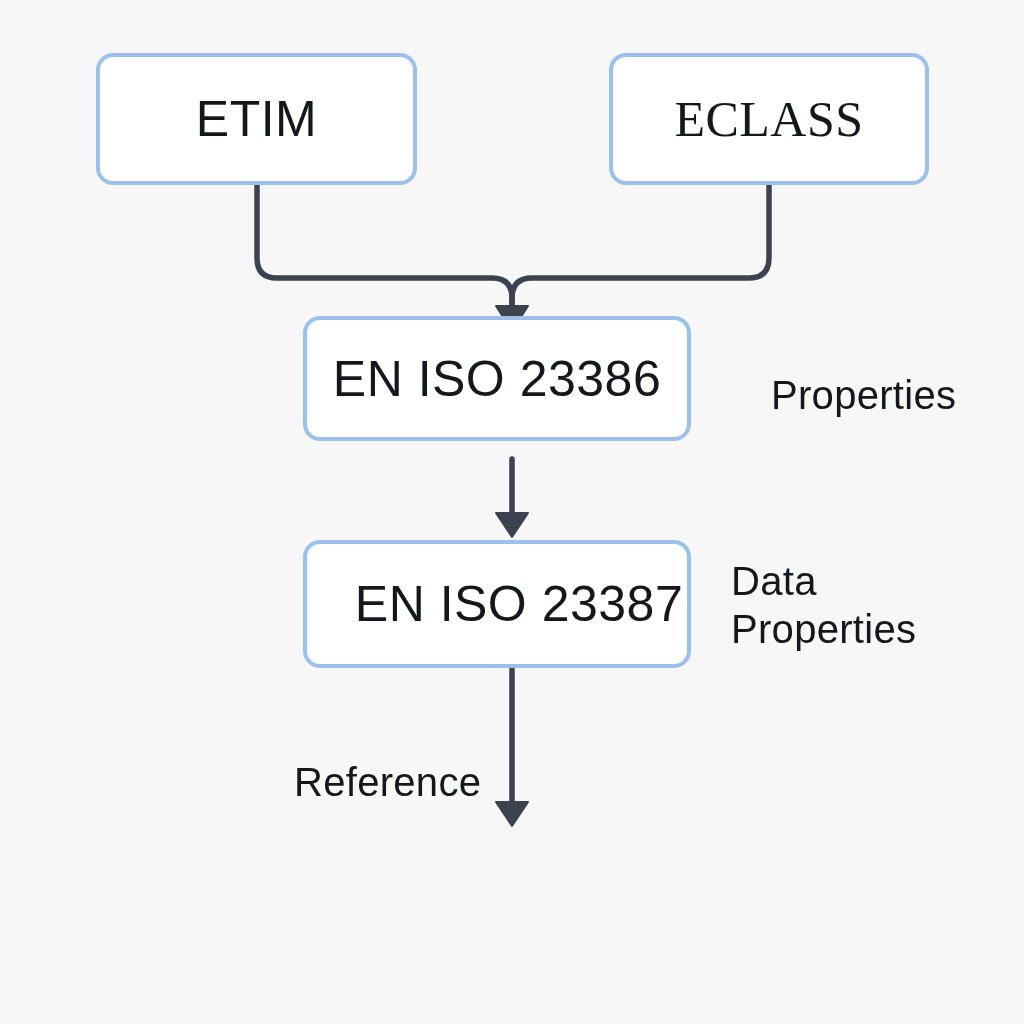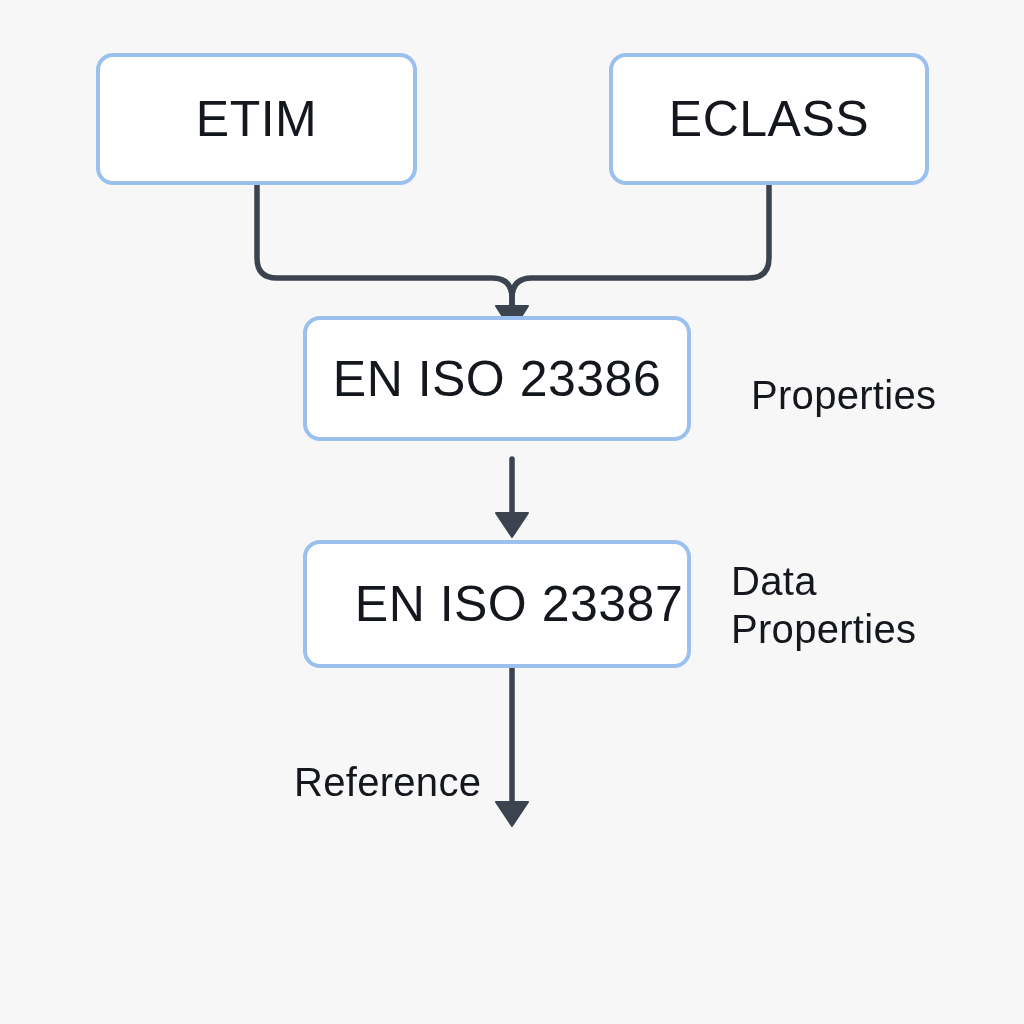--- a/index.html
+++ b/index.html
@@ -44,32 +44,32 @@
     justify-content: center;
     background: var(--node-fill);
     border: 4px solid var(--node-border);
     border-radius: 17px;
     color: var(--text);
     font-size: 50px;
     letter-spacing: 0.5px;
     text-align: center;
   }
   .node-etim   { left: 96px;  top: 53px;  width: 321px; height: 132px; }
-  .node-eclass { left: 609px; top: 53px;  width: 320px; height: 132px; }
+  .node-eclass { left: 609px; top: 53px;  width: 320px; height: 132px; font-family: Liberation Serif, serif; }
   .node-23386  { left: 303px; top: 316px; width: 388px; height: 125px; text-align: center; }
   .node-23387  { left: 303px; top: 540px; width: 388px; height: 128px; padding-left: 44px; }
   .node-ifc    { left: 365px; top: 827px; width: 293px; height: 133px; }
   .side-label {
     position: absolute;
     color: var(--text);
     font-size: 40px;
     line-height: 48px;
     letter-spacing: 0.3px;
   }
-  .label-properties     { left: 751px; top: 371px; }
+  .label-properties     { left: 771px; top: 371px; }
   .label-data-templates { left: 731px; top: 557px; width: 235px; }
   .label-reference      { left: 294px; top: 758px; text-align: right; }
 </style>
 </head>
 <body>
 
 <div class="canvas">
 
   <svg class="edges" viewBox="0 0 1024 1024" xmlns="http://www.w3.org/2000/svg">
 

